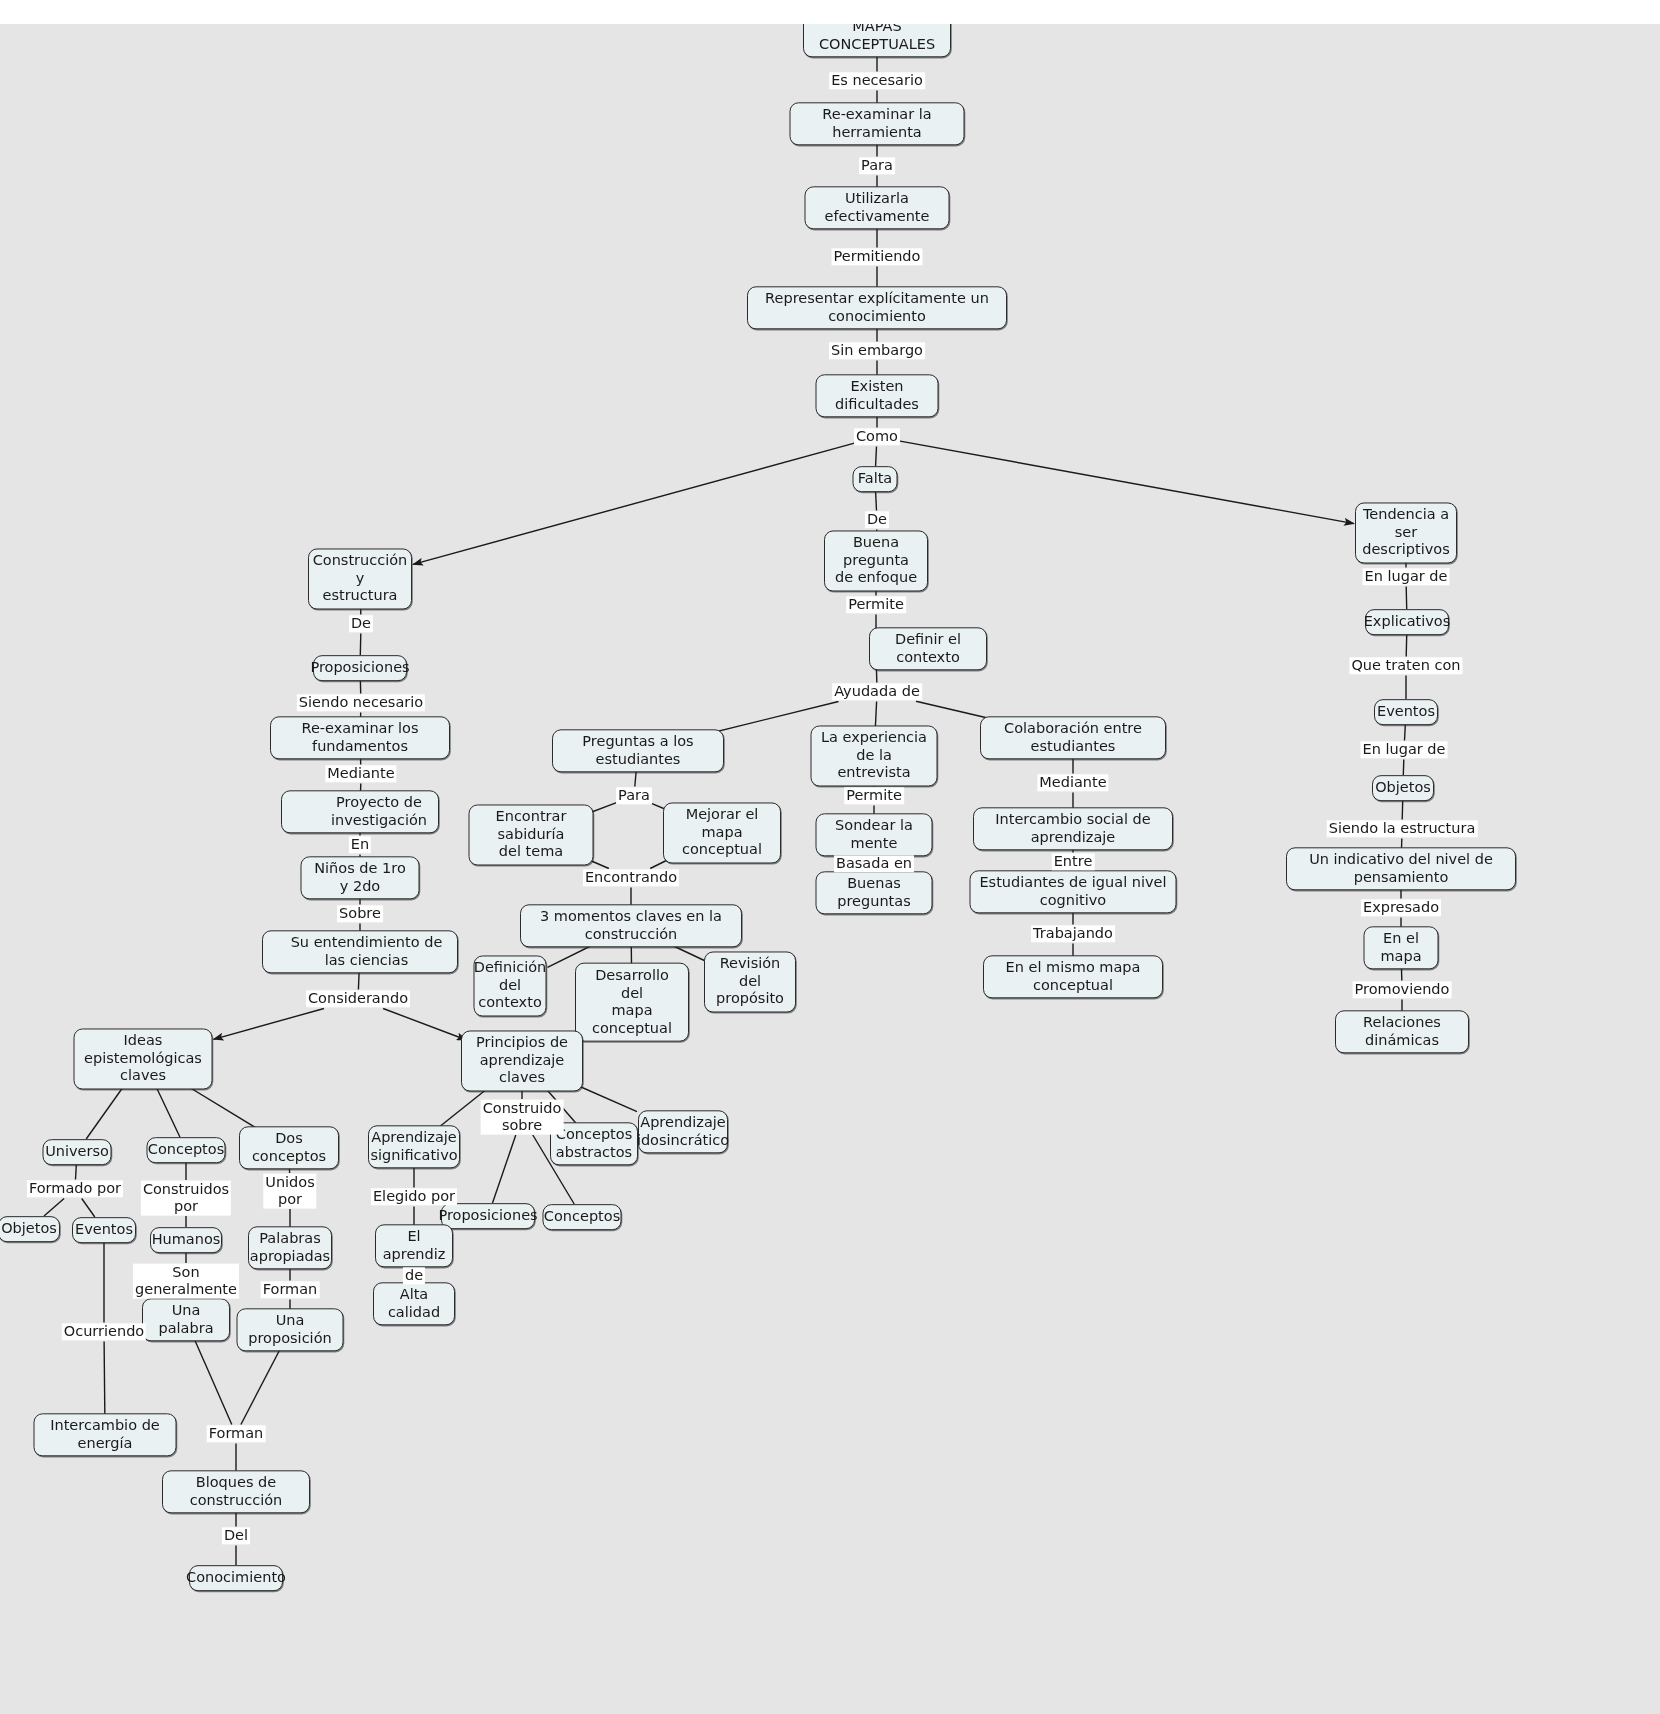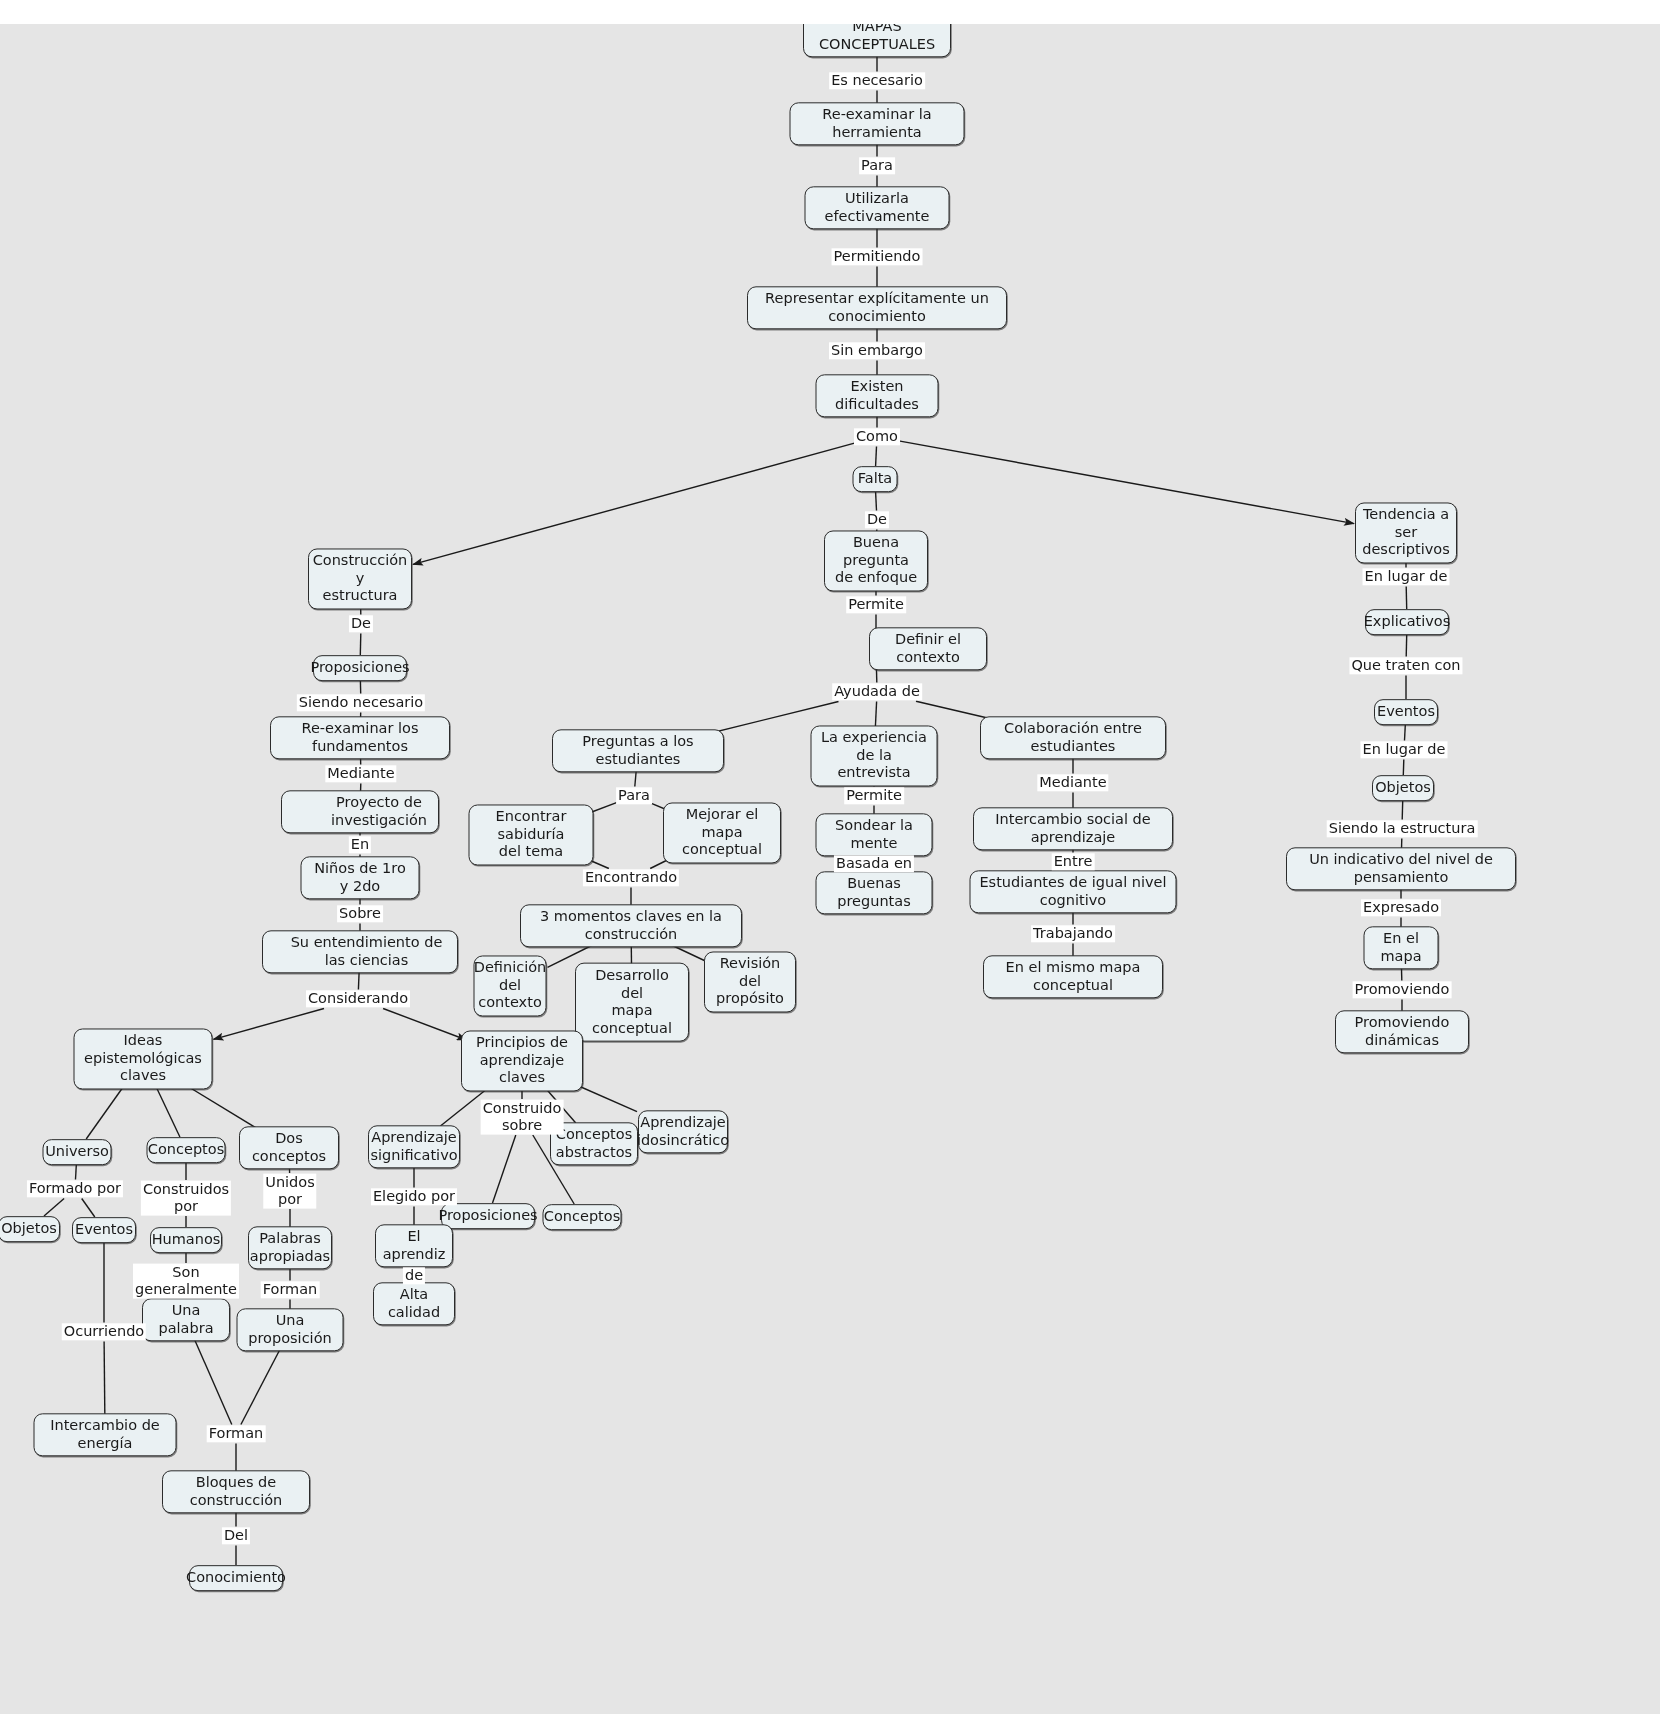--- a/index.html
+++ b/index.html
@@ -201,21 +201,21 @@
       <div class="node" style="left: 1073px; top: 805px; width: 200px; min-height: 24px;">Intercambio social de aprendizaje</div>
       <div class="node" style="left: 1073px; top: 868px; width: 207px; min-height: 24px;">Estudiantes de igual nivel cognitivo</div>
       <div class="node" style="left: 1073px; top: 953px; width: 180px; min-height: 24px;">En el mismo mapa conceptual</div>
       <div class="node" style="left: 1406px; top: 509px; width: 102px; min-height: 40px;">Tendencia a ser
 descriptivos</div>
       <div class="node" style="left: 1407px; top: 598px; width: 84px; min-height: 24px;">Explicativos</div>
       <div class="node" style="left: 1406px; top: 688px; width: 64px; min-height: 24px;">Eventos</div>
       <div class="node" style="left: 1403px; top: 764px; width: 62px; min-height: 24px;">Objetos</div>
       <div class="node" style="left: 1401px; top: 845px; width: 230px; min-height: 24px;">Un indicativo del nivel de pensamiento</div>
       <div class="node" style="left: 1401px; top: 924px; width: 75px; min-height: 24px;">En el mapa</div>
-      <div class="node" style="left: 1402px; top: 1008px; width: 134px; min-height: 24px;">Promoviendo dinámicas</div>
+      <div class="node" style="left: 1402px; top: 1008px; width: 134px; min-height: 24px;">Relaciones dinámicas</div>
       <div class="node" style="left: 143px; top: 1035px; width: 139px; min-height: 40px;">Ideas epistemológicas
 claves</div>
       <div class="node" style="left: 77px; top: 1128px; width: 69px; min-height: 24px;">Universo</div>
       <div class="node" style="left: 186px; top: 1126px; width: 79px; min-height: 24px;">Conceptos</div>
       <div class="node" style="left: 289px; top: 1124px; width: 100px; min-height: 24px;">Dos conceptos</div>
       <div class="node" style="left: 29px; top: 1205px; width: 62px; min-height: 24px;">Objetos</div>
       <div class="node" style="left: 104px; top: 1206px; width: 64px; min-height: 24px;">Eventos</div>
       <div class="node" style="left: 186px; top: 1216px; width: 72px; min-height: 24px;">Humanos</div>
       <div class="node" style="left: 290px; top: 1224px; width: 84px; min-height: 40px;">Palabras
 apropiadas</div>

